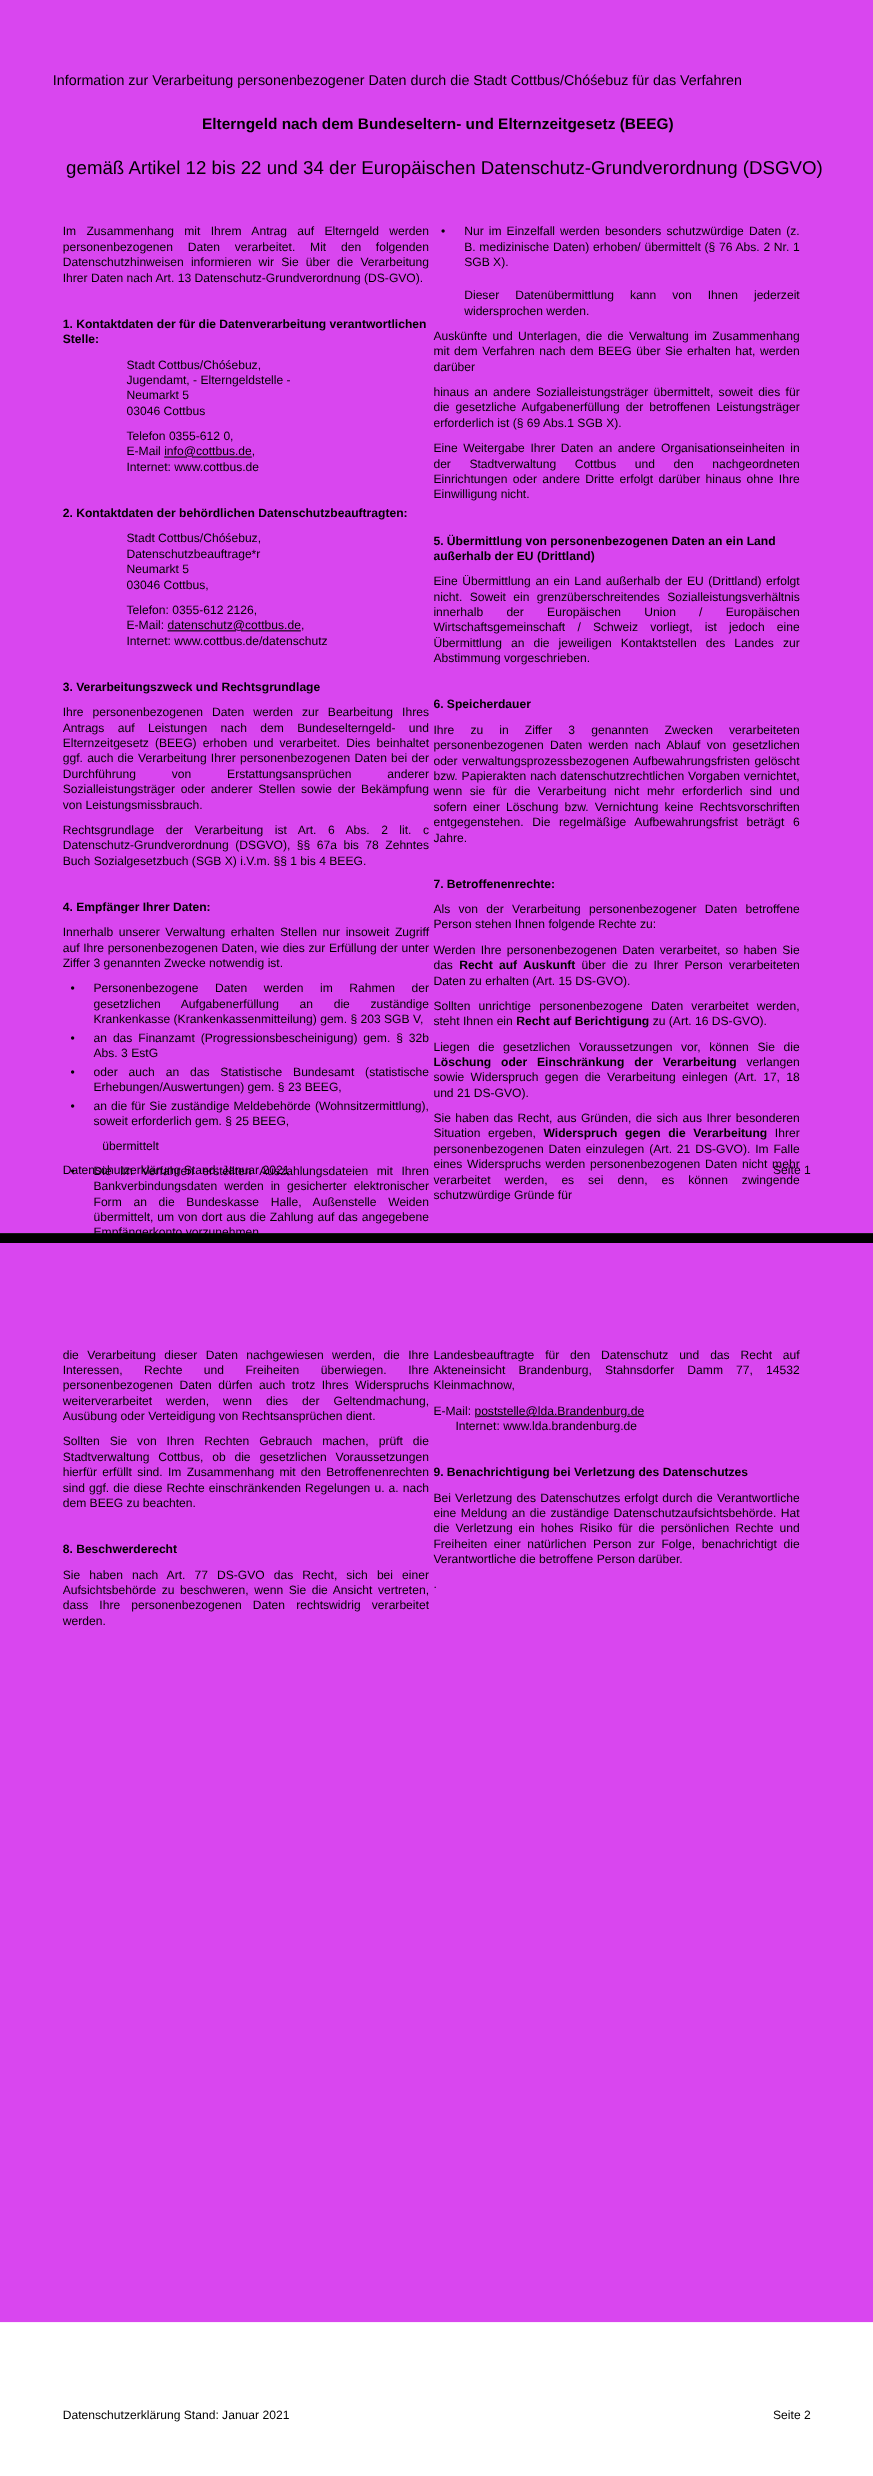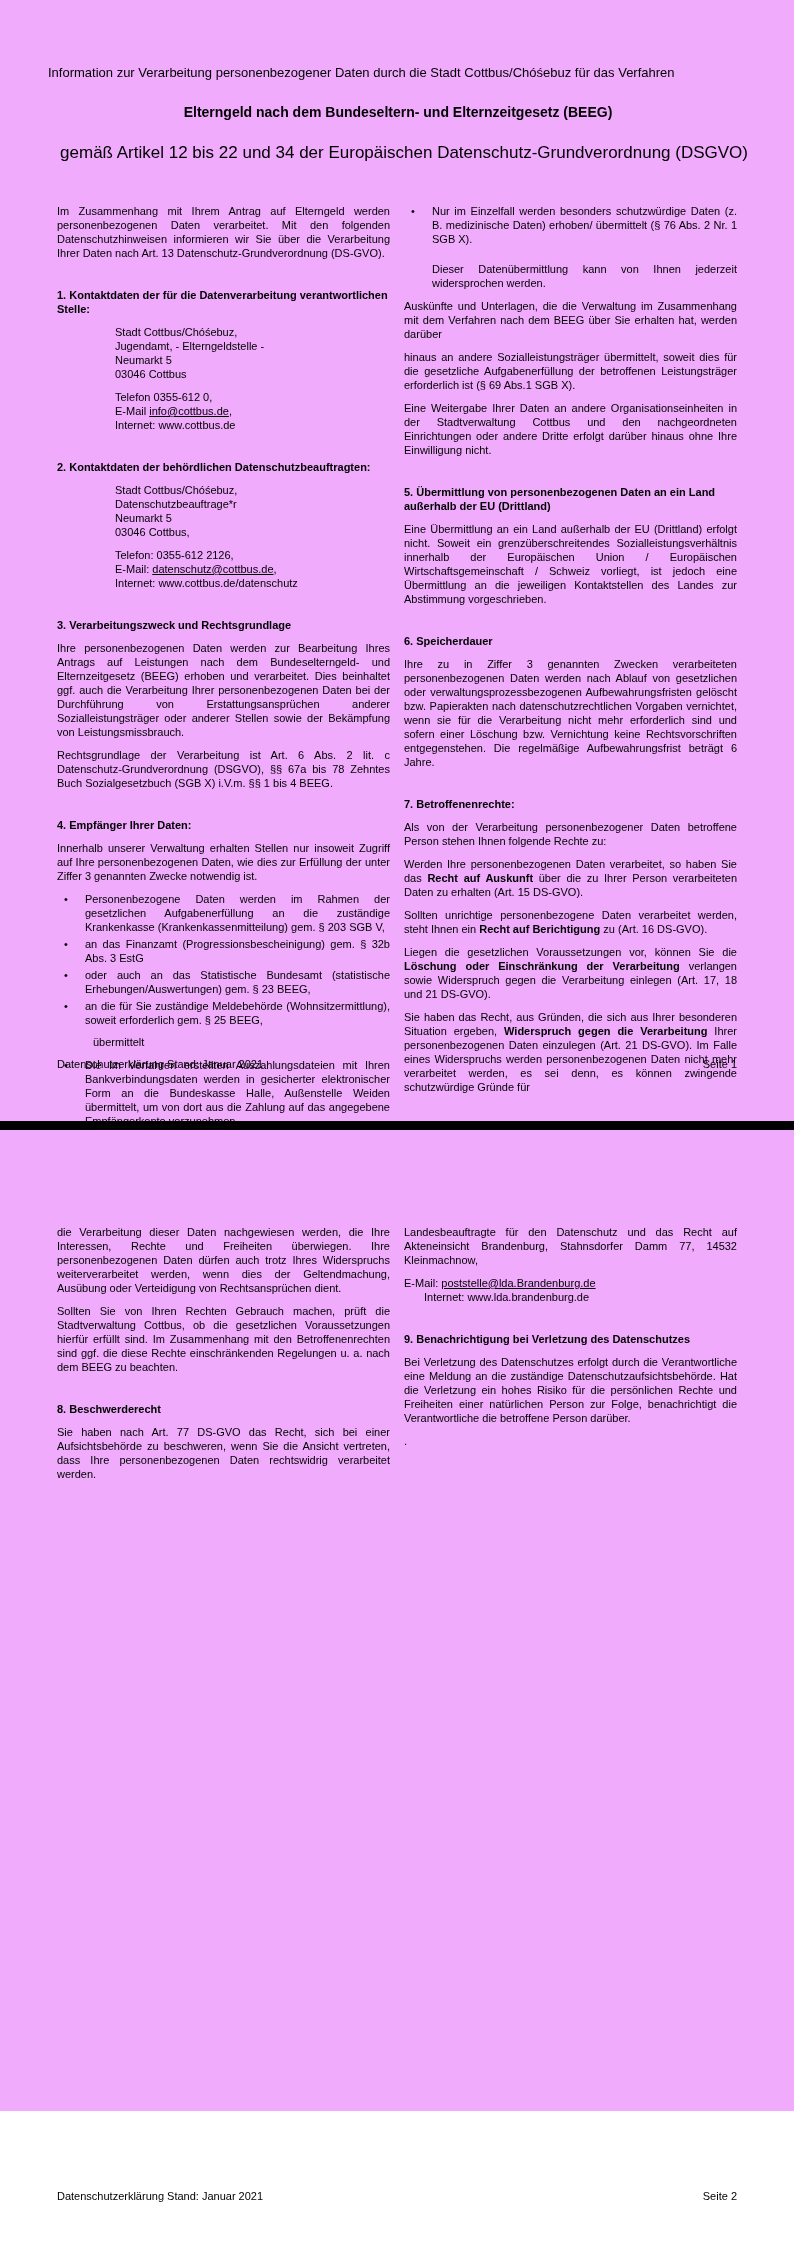--- a/index.html
+++ b/index.html
@@ -1,31 +1,31 @@
 <!DOCTYPE html>
 <html><head>
 <meta charset="utf-8">
 <style>
   * { margin:0; padding:0; box-sizing:border-box; }
   html,body { background:#ffffff; }
   body {
     width:794px; height:2251px; position:relative; color:#000;
     font-family:"Liberation Sans","DejaVu Sans",sans-serif;
   }
-  .page { position:absolute; left:0; width:794px; background:#f0abfc; }
+  .page { position:absolute; left:0; width:794px; background:#d946ef; }
   #page1 { top:0; height:1121px; }
   #divider { position:absolute; top:1121px; left:0; width:794px; height:9px; background:#000; }
   #page2 { top:1130px; height:981px; }
 
   .doc-header { position:absolute; top:64px; left:48px; right:46px; }
   .intro-line { font-size:13px; line-height:17px; font-weight:normal; }
   .doc-title  { font-size:14px; line-height:18px; font-weight:bold; text-align:center; margin-top:22px; }
   .doc-sub    { font-size:17px; line-height:21px; font-weight:normal; margin-top:21px;text-align:right; }
 
-  .cols { position:absolute; left:57px; width:680px; display:flex; gap:14px; }
+  .cols { position:absolute; left:57px; width:680px; display:flex; gap:4px; }
   #cols1 { top:204px; }
   #cols2 { top:95px; }
   .col { width:333px; font-size:11px; line-height:14px; }
   .col p { text-align:justify; margin:0 0 9px 0; }
   .sec-h { font-weight:bold; margin:28px 0 9px 0; text-align:left; }
   .col > :first-child { margin-top:0; }
 
   .addr { padding-left:58px; margin:0 0 9px 0; }
   .addr div { line-height:14px; }
 

